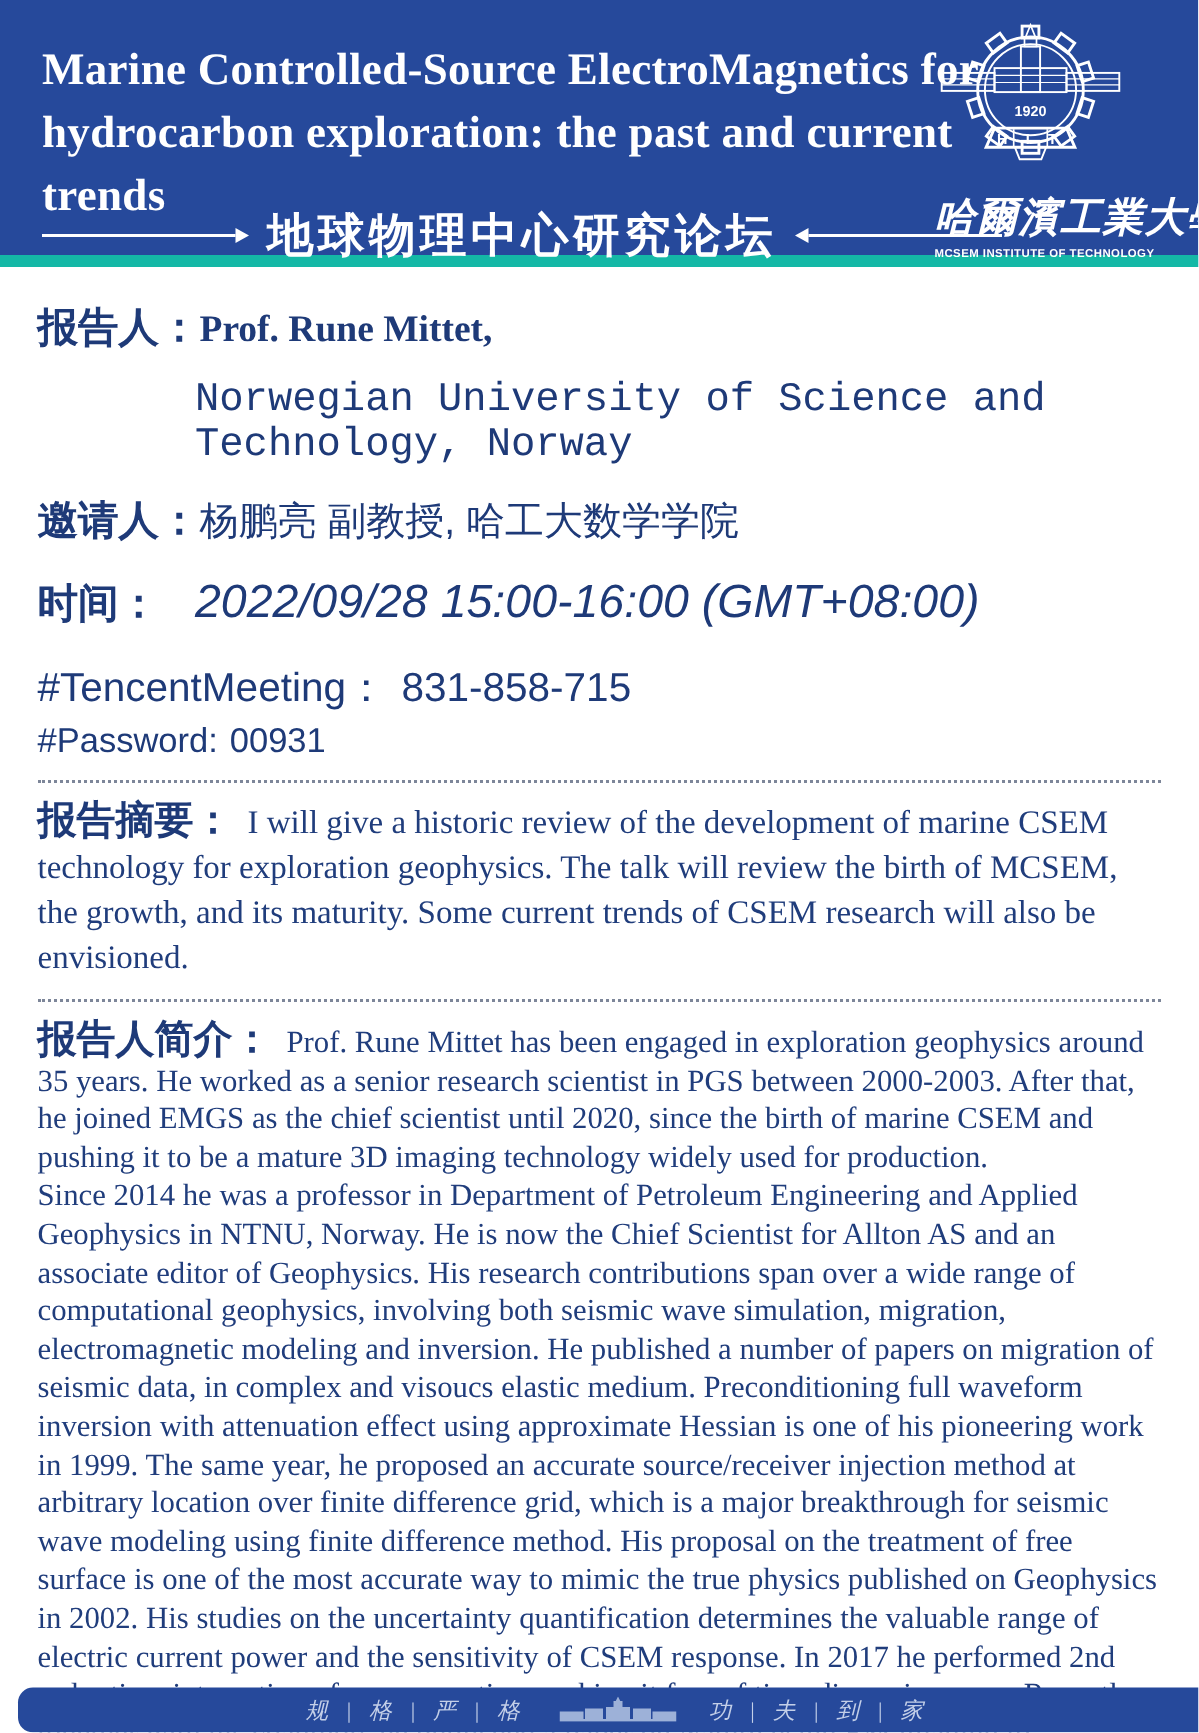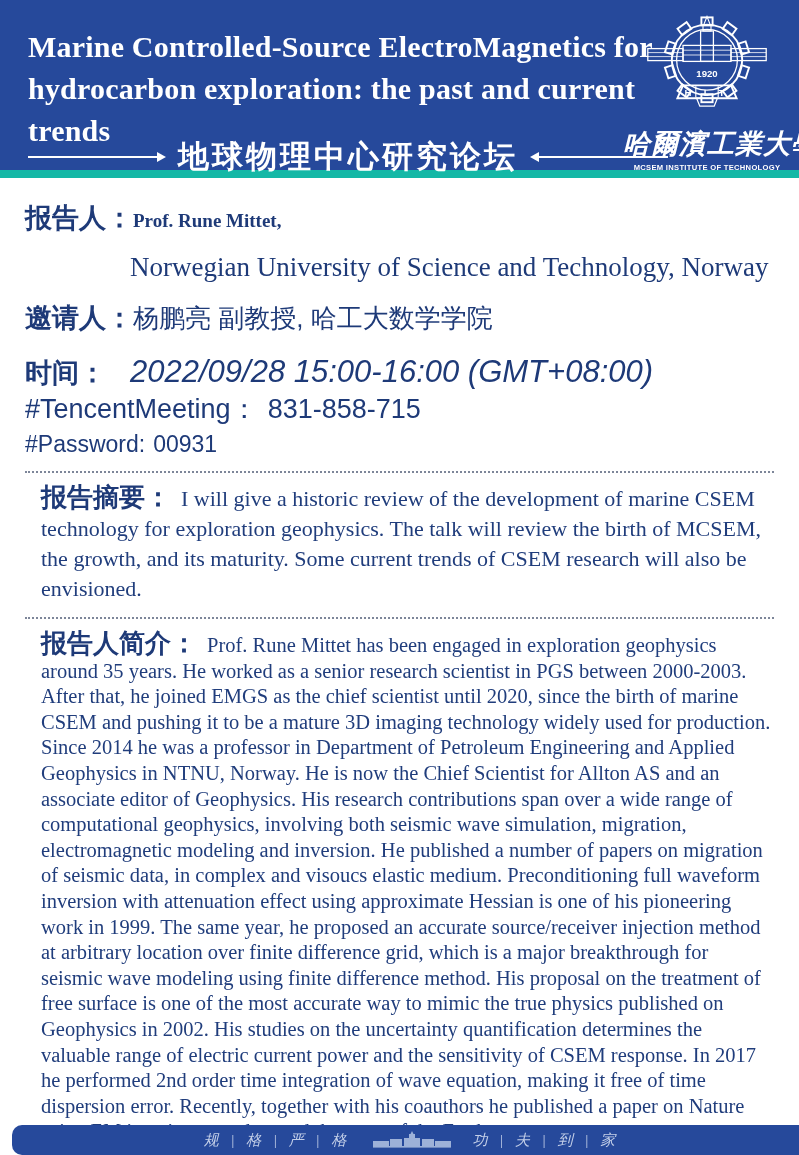--- a/index.html
+++ b/index.html
@@ -64,21 +64,21 @@
     font-weight: 600;
     letter-spacing: 3px;
     white-space: nowrap;
   }
 
   .logo-block {
     position: absolute;
     right: 8px;
     top: 6px;
     width: 168px;
-    text-align: center;
+    text-align: left;
   }
   .logo-cn {
     margin-top: 2px;
     font-family: "Liberation Serif", serif;
     font-style: italic;
     font-weight: bold;
     font-size: 27px;
     letter-spacing: 1px;
     white-space: nowrap;
   }
@@ -100,47 +100,46 @@
   .lbl {
     font-weight: bold;
     font-size: 27px;
     flex: 0 0 105px;
     white-space: nowrap;
   }
   .row-speaker { margin-top: 22px; }
   .speaker-name {
     font-family: "Liberation Serif", serif;
     font-weight: bold;
-    font-size: 19px;
+    font-size: 25px;
   }
   .row-affil { margin-top: 16px; padding-left: 105px; }
   .affil {
-    font-family: Liberation Serif, serif;
+    font-family: Liberation Mono, monospace;
     font-size: 27px;
   }
   .row-inviter { margin-top: 17px; }
   .inviter-val { font-size: 26px; }
   .row-time { margin-top: 18px; }
   .time-val { font-size: 31px; font-style: italic; }
-  .row-meeting { font-size: 27px; }
+  .row-meeting { margin-top: 20px; font-size: 27px; }
   .row-meeting .mid { margin-left: 10px; }
   .row-password { margin-top: 4px; font-size: 23px; }
   .row-password .pw { margin-left: 8px; }
 
   .dotted-div {
     margin-top: 13px;
     border-top: 2px dotted #7d8699;
     height: 0;
   }
 
   .para {
     font-family: "Liberation Serif", serif;
     color: #203D7C;
     text-align: left;
-    margin-left: 16px;
   }
   .para .plabel {
     font-family: "Liberation Sans", sans-serif;
     font-weight: bold;
     font-size: 26px;
     color: #1E3A78;
     margin-right: 10px;
   }
   .abstract-para {
     margin-top: 9px;

